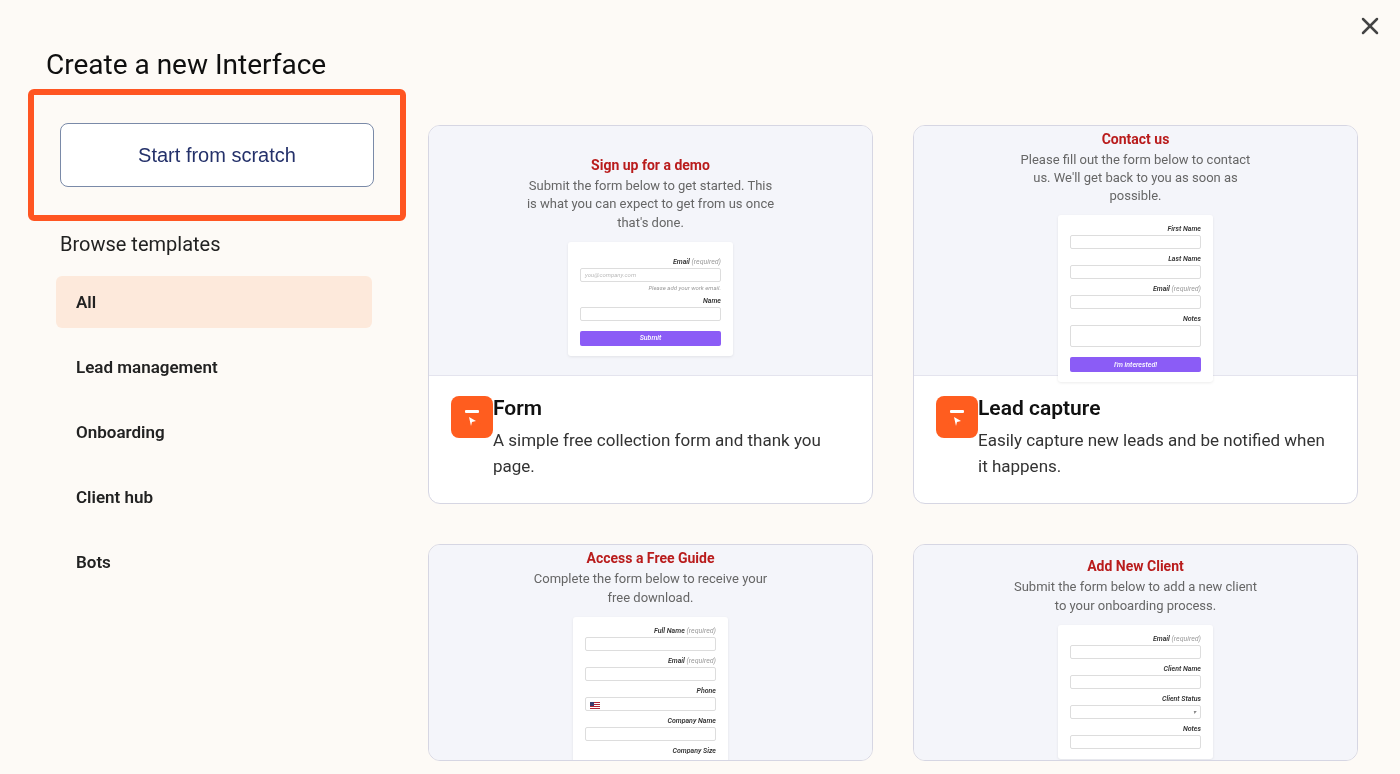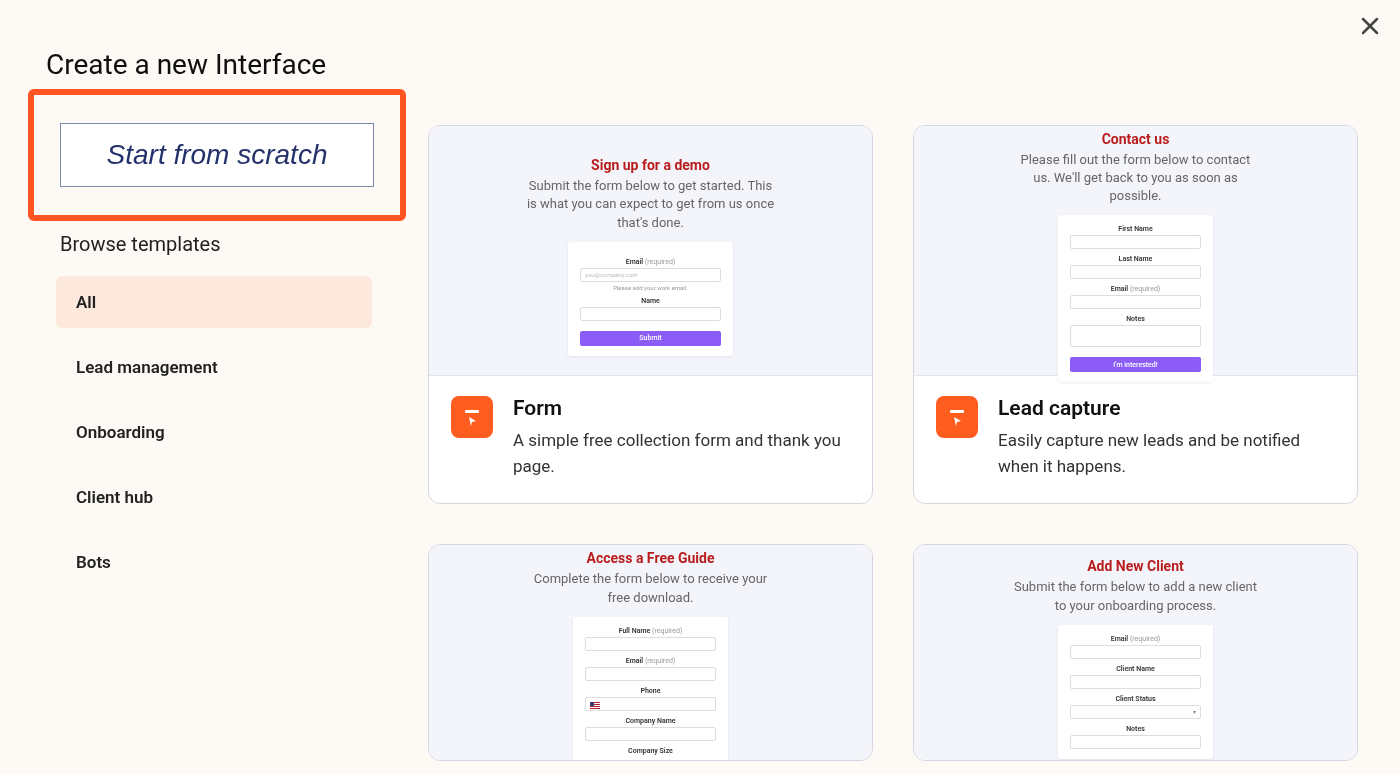--- a/index.html
+++ b/index.html
@@ -39,27 +39,26 @@
   border: 6px solid #ff5522;
   border-radius: 6px;
   display: flex;
   align-items: center;
   justify-content: center;
 }
 .scratch-btn {
   width: 314px;
   height: 64px;
   border: 1px solid #7a8aa8;
-  border-radius: 0;
+  border-radius: 8px;
   background: #fff;
   color: #24316a;
-  font-size: 28px;
+  font-size: 20px;
   font-weight: 500;
   cursor: pointer;
-  font-style: italic;
 }
 
 .browse-heading {
   position: absolute;
   left: 60px;
   top: 232px;
   font-size: 20px;
   font-weight: 400;
   color: #222;
 }
@@ -108,21 +107,20 @@
   border-bottom: 1px solid #e4e4ee;
   display: flex;
   align-items: center;
   justify-content: center;
   padding-top: 12px;
 }
 .template-card.short .template-preview { height: 215px; border-bottom: none; }
 .template-meta {
   padding: 20px 22px 24px 22px;
   display: flex;
-  gap: 20px;
   align-items: flex-start;
 }
 .template-icon {
   width: 42px; height: 42px;
   background: #ff5d1f;
   border-radius: 8px;
   flex-shrink: 0;
   color: #fff;
   display: flex;
   align-items: center;
@@ -158,21 +156,22 @@
   color: #666;
   margin-bottom: 10px;
   padding: 0 30px;
   line-height: 1.4;
 }
 .mock-panel {
   background: #fff;
   border-radius: 3px;
   box-shadow: 0 1px 3px rgba(0,0,0,0.08);
   padding: 10px 12px;
-  text-align: center;
+  text-align: right;
+  font-style: italic;
 }
 .mock-panel.narrow { width: 165px; margin: 0 auto; }
 .mock-panel.mid { width: 155px; margin: 0 auto; }
 .mock-label {
   font-size: 7px;
   color: #333;
   font-weight: 600;
   margin-bottom: 2px;
   margin-top: 6px;
 }

